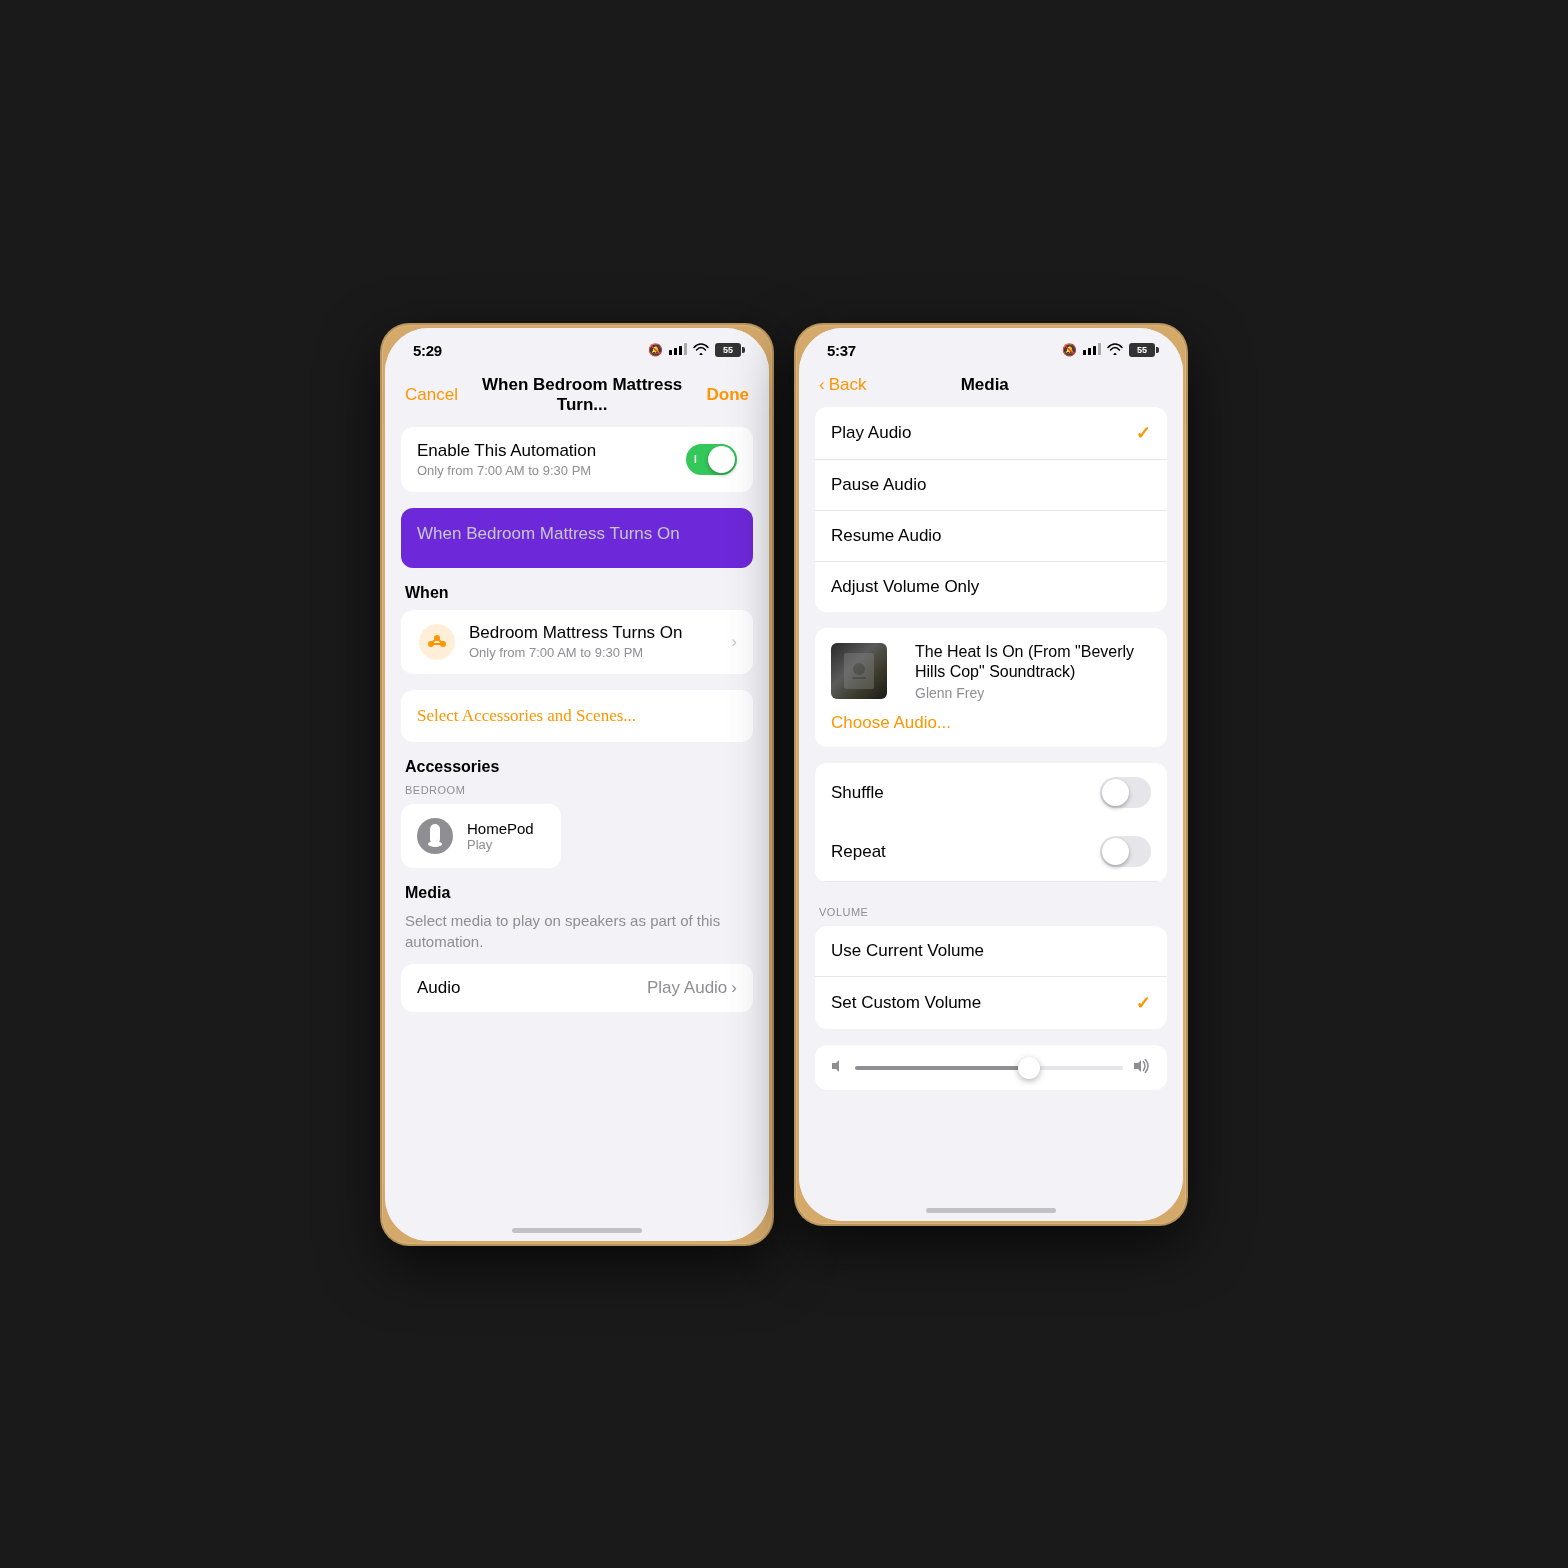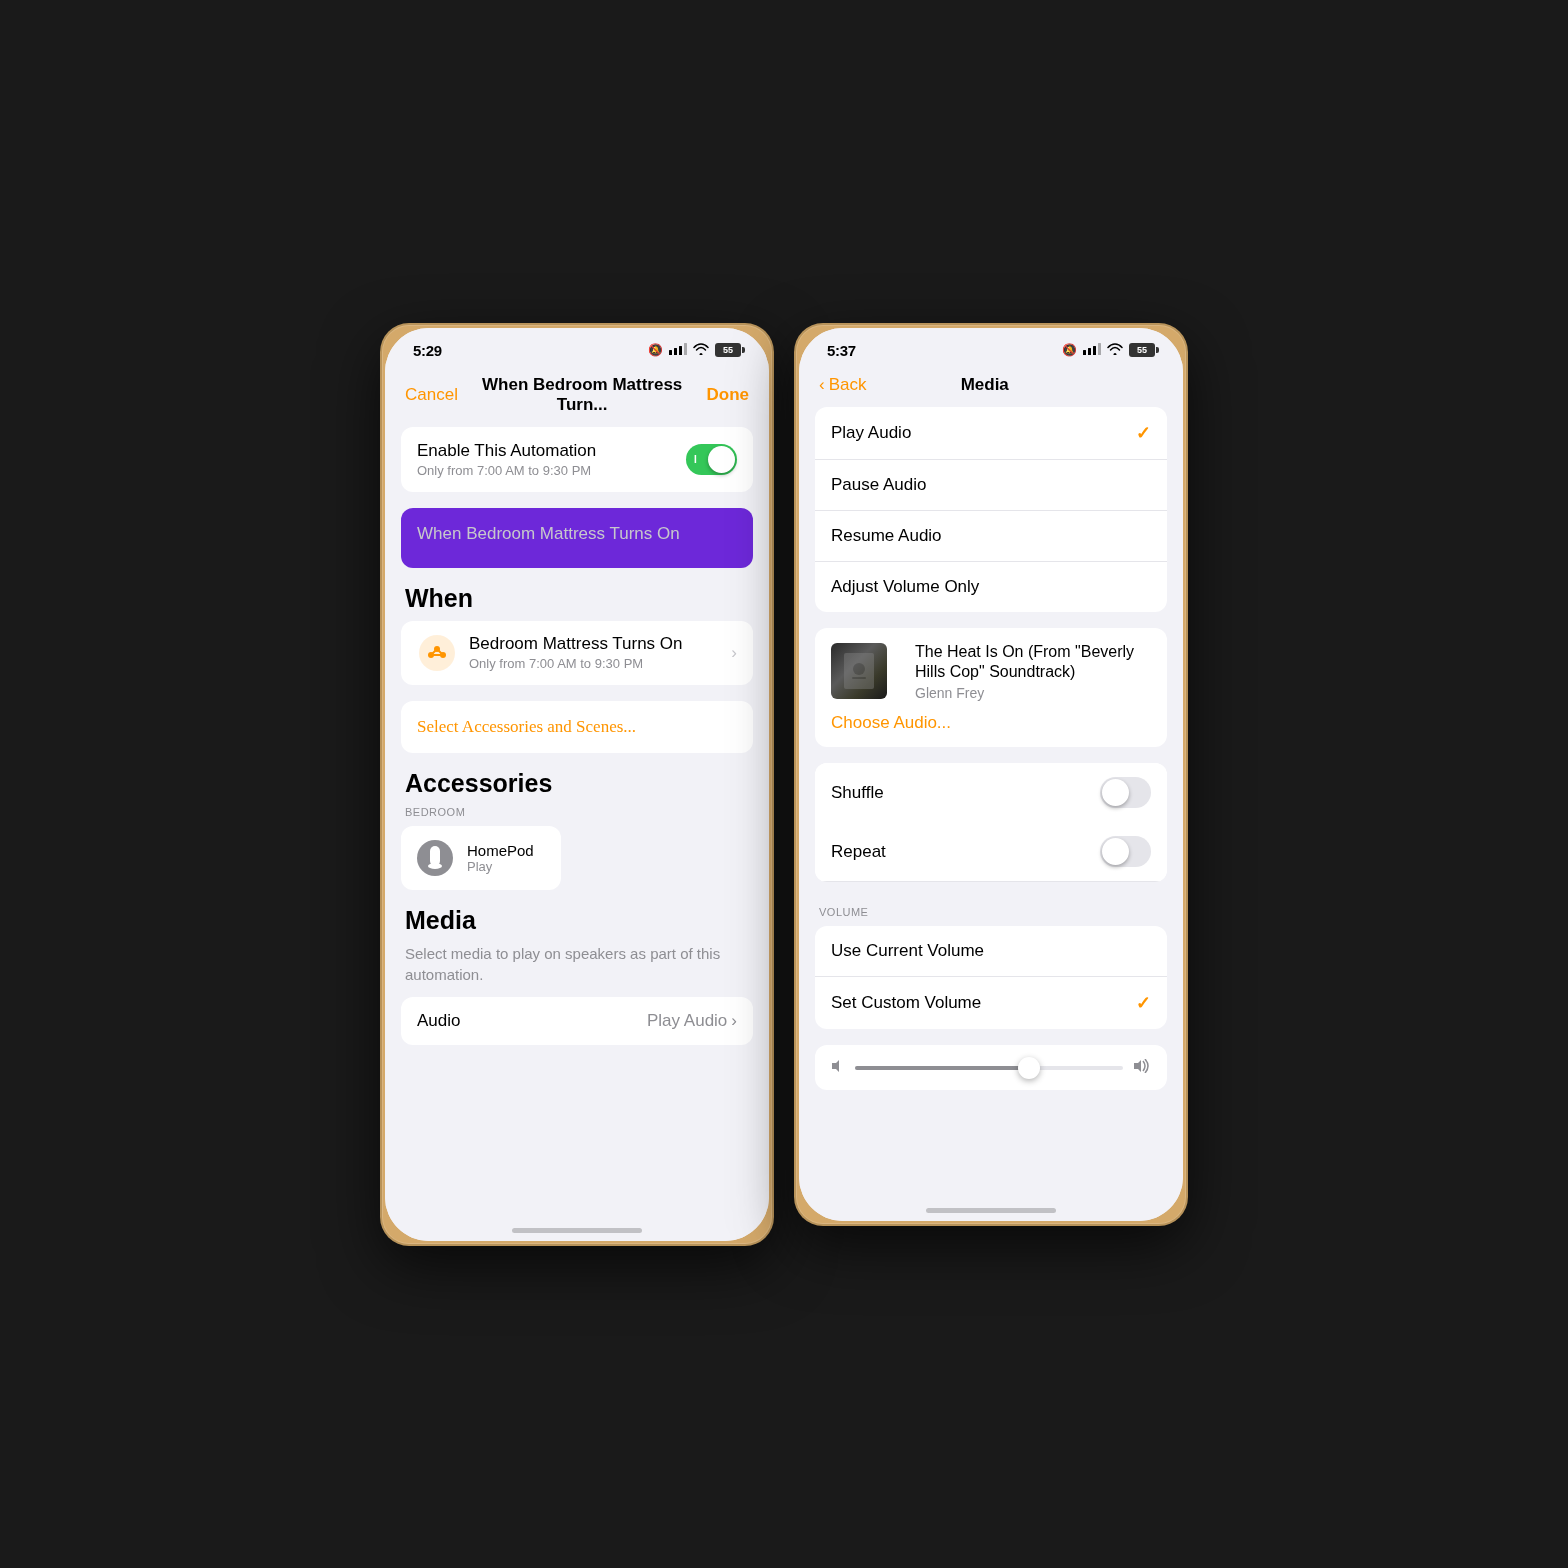--- a/index.html
+++ b/index.html
@@ -219,21 +219,21 @@
       align-items: flex-start;
     }
 
     .placeholder-text {
       color: #c7c7cc;
       font-size: 17px;
     }
 
     
     .section-header {
-      font-size: 25px;
+      font-size: 16px;
       font-weight: 700;
       color: #000;
       margin-bottom: 10px;
       padding: 0 4px;
     }
 
     .section-subheader {
       font-size: 11px;
       font-weight: 500;
       color: #8e8e93;

